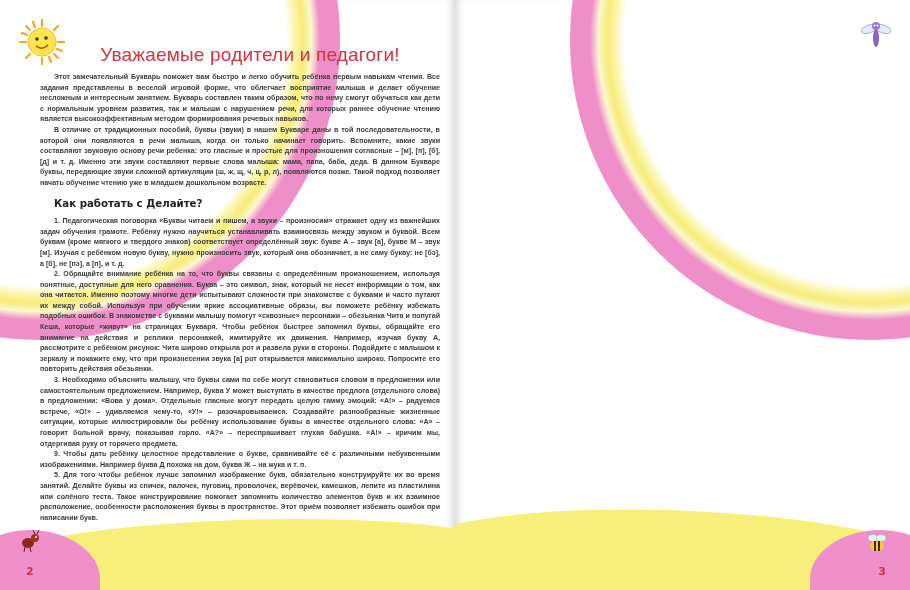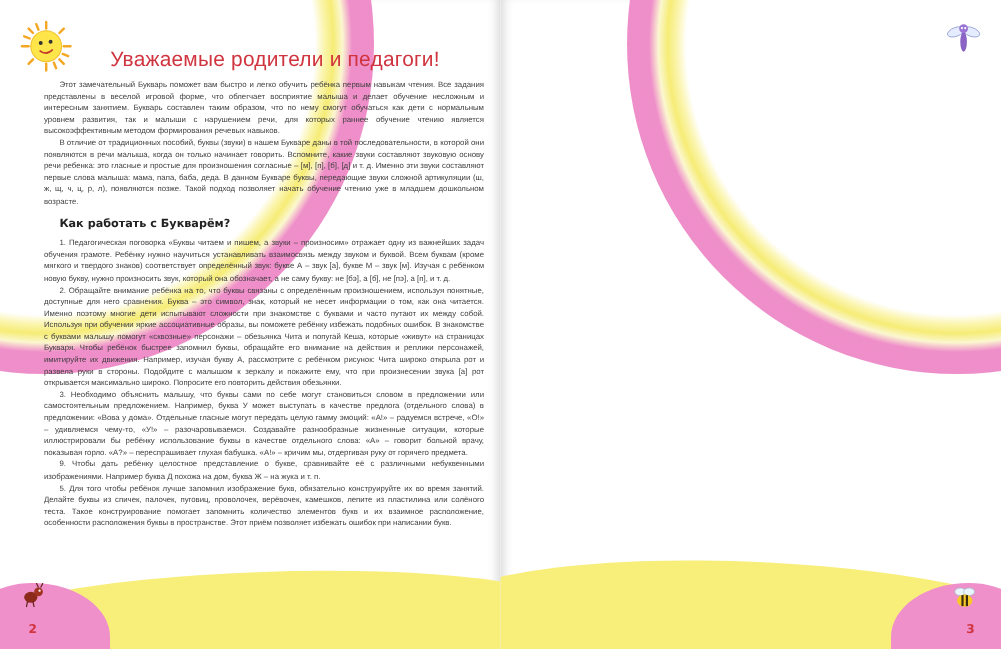--- a/index.html
+++ b/index.html
@@ -20,21 +20,21 @@
     border-radius: 50% 50% 0 0 / 40% 40% 0 0; transform: rotate(-2deg); }
   .yellow-bottom-right { right: -40px; bottom: -40px; width: 560px; height: 120px; background: #f8ee7a;
     border-radius: 60% 50% 0 0 / 60% 40% 0 0; transform: rotate(3deg); }
   .pink-blob-left { left: -30px; bottom: -30px; width: 130px; height: 90px; background: #ef90cb; border-radius: 50% 60% 0 0; }
   .pink-blob-right { right: -30px; bottom: -30px; width: 130px; height: 90px; background: #ef90cb; border-radius: 60% 50% 0 0; }
 
   
   .title { position: absolute; left: 70px; top: 44px; width: 360px; text-align: center;
     font-family: "Liberation Sans", sans-serif; font-size: 19px; color: #d0343f; letter-spacing: 0.2px; }
   .text-block { position: absolute; font-family: "Liberation Sans", sans-serif; font-size: 7.1px; line-height: 10.6px; color: #3c3c3c; text-align: justify; }
-  .text-block p { text-indent: 14px; }
+  .text-block p { text-indent: 14px; font-weight: bold; }
   .h2 { font-family: "DejaVu Sans", sans-serif; font-weight: bold; font-size: 10.2px; color: #222; margin: 10px 0 7px 14px; }
   .left-text { left: 40px; top: 72px; width: 400px; }
 
   .page-num { position: absolute; font-family: "DejaVu Sans", sans-serif; font-weight: bold; font-size: 11px; color: #d0343f; }
   .pn-left { left: 26px; top: 565px; }
   .pn-right { right: 24px; top: 565px; }
 
   
   .sun { position: absolute; left: 18px; top: 18px; width: 48px; height: 48px; }
   .dragonfly { position: absolute; right: 18px; top: 18px; width: 32px; height: 32px; }
@@ -70,21 +70,21 @@
       <circle cx="19" cy="21" r="1.8" fill="#333"></circle>
         <circle cx="28" cy="20" r="1.8" fill="#333"></circle>
       <path d="M18 28 Q24 33 30 27" stroke="#c0392b" stroke-width="1.5" fill="none"></path>
     </svg>
 
     <div class="title">Уважаемые родители и педагоги!</div>
 
     <div class="text-block left-text">
       <p>Этот замечательный Букварь поможет вам быстро и легко обучить ребёнка первым навыкам чтения. Все задания представлены в веселой игровой форме, что облегчает восприятие малыша и делает обучение несложным и интересным занятием. Букварь составлен таким образом, что по нему смогут обучаться как дети с нормальным уровнем развития, так и малыши с нарушением речи, для которых раннее обучение чтению является высокоэффективным методом формирования речевых навыков.</p>
       <p>В отличие от традиционных пособий, буквы (звуки) в нашем Букваре даны в той последовательности, в которой они появляются в речи малыша, когда он только начинает говорить. Вспомните, какие звуки составляют звуковую основу речи ребенка: это гласные и простые для произношения согласные – [м], [п], [б], [д] и т. д. Именно эти звуки составляют первые слова малыша: мама, папа, баба, деда. В данном Букваре буквы, передающие звуки сложной артикуляции (ш, ж, щ, ч, ц, р, л), появляются позже. Такой подход позволяет начать обучение чтению уже в младшем дошкольном возрасте.</p>
-      <div class="h2">Как работать с Букварём?</div>
+      <div class="h2">Как работать с Делайте?</div>
       <p>1. Педагогическая поговорка «Буквы читаем и пишем, а звуки – произносим» отражает одну из важнейших задач обучения грамоте. Ребёнку нужно научиться устанавливать взаимосвязь между звуком и буквой. Всем буквам (кроме мягкого и твердого знаков) соответствует определённый звук: букве А – звук [а], букве М – звук [м]. Изучая с ребёнком новую букву, нужно произносить звук, который она обозначает, а не саму букву: не [бэ], а [б], не [пэ], а [п], и т. д.</p>
       <p>2. Обращайте внимание ребёнка на то, что буквы связаны с определённым произношением, используя понятные, доступные для него сравнения. Буква – это символ, знак, который не несет информации о том, как она читается. Именно поэтому многие дети испытывают сложности при знакомстве с буквами и часто путают их между собой. Используя при обучении яркие ассоциативные образы, вы поможете ребёнку избежать подобных ошибок. В знакомстве с буквами малышу помогут «сквозные» персонажи – обезьянка Чита и попугай Кеша, которые «живут» на страницах Букваря. Чтобы ребёнок быстрее запомнил буквы, обращайте его внимание на действия и реплики персонажей, имитируйте их движения. Например, изучая букву А, рассмотрите с ребёнком рисунок: Чита широко открыла рот и развела руки в стороны. Подойдите с малышом к зеркалу и покажите ему, что при произнесении звука [а] рот открывается максимально широко. Попросите его повторить действия обезьянки.</p>
       <p>3. Необходимо объяснить малышу, что буквы сами по себе могут становиться словом в предложении или самостоятельным предложением. Например, буква У может выступать в качестве предлога (отдельного слова) в предложении: «Вова у дома». Отдельные гласные могут передать целую гамму эмоций: «А!» – радуемся встрече, «О!» – удивляемся чему-то, «У!» – разочаровываемся. Создавайте разнообразные жизненные ситуации, которые иллюстрировали бы ребёнку использование буквы в качестве отдельного слова: «А» – говорит больной врачу, показывая горло. «А?» – переспрашивает глухая бабушка. «А!» – кричим мы, отдергивая руку от горячего предмета.</p>
       <p>9. Чтобы дать ребёнку целостное представление о букве, сравнивайте её с различными небуквенными изображениями. Например буква Д похожа на дом, буква Ж – на жука и т. п.</p>
       <p>5. Для того чтобы ребёнок лучше запомнил изображение букв, обязательно конструируйте их во время занятий. Делайте буквы из спичек, палочек, пуговиц, проволочек, верёвочек, камешков, лепите из пластилина или солёного теста. Такое конструирование помогает запомнить количество элементов букв и их взаимное расположение, особенности расположения буквы в пространстве. Этот приём позволяет избежать ошибок при написании букв.</p>
     </div>
 
     <svg class="ant" viewBox="0 0 22 22">
       <ellipse cx="8" cy="13" rx="6" ry="5" fill="#8b2a1a"></ellipse>
       <circle cx="15" cy="8" r="4" fill="#a0331f"></circle>

